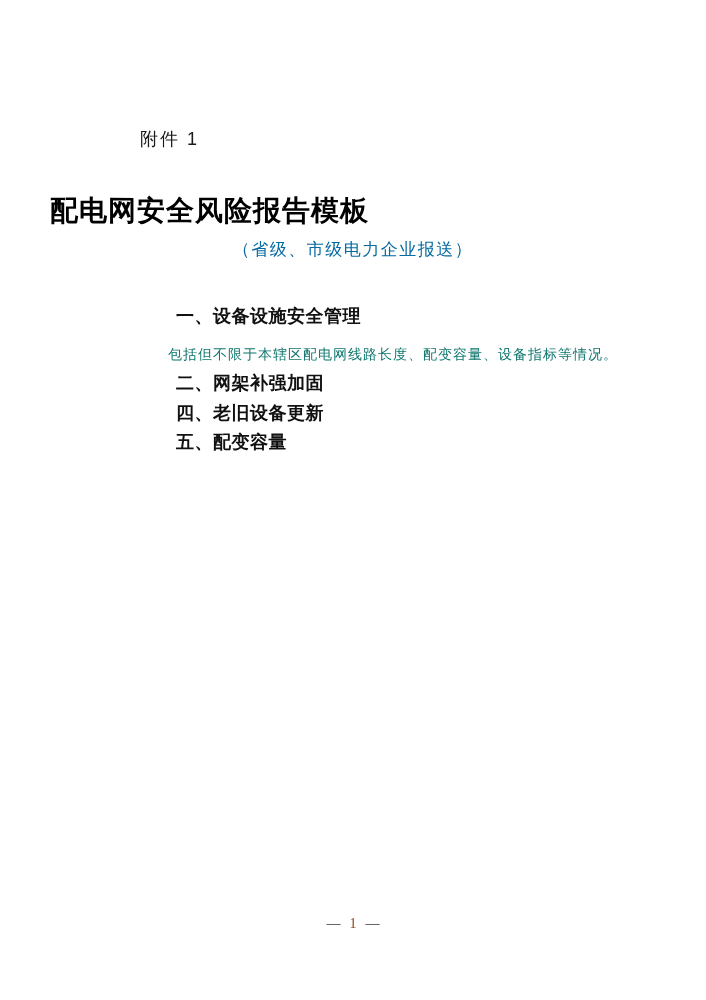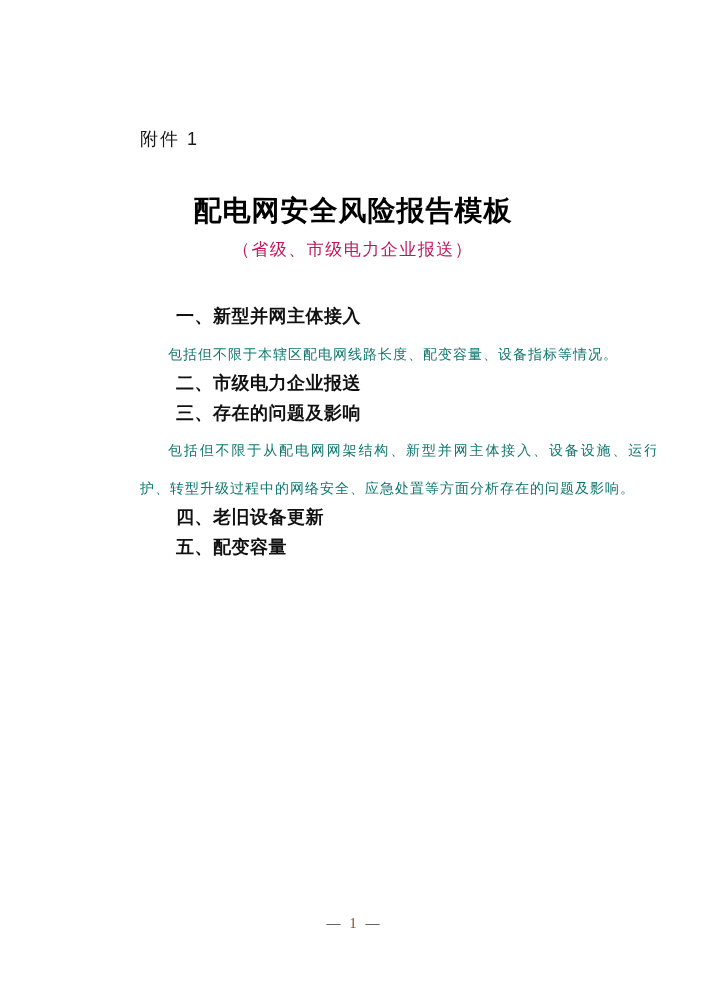--- a/index.html
+++ b/index.html
@@ -21,36 +21,35 @@
     font-size: 18px;
     letter-spacing: 2px;
     font-family: "Liberation Sans", sans-serif;
     color: #1a1a1a;
   }
   .doc-title {
     position: absolute;
     top: 192px;
     left: 0;
     width: 100%;
-    text-align: center;
     font-family: "Liberation Sans", sans-serif;
     font-size: 28px;
     font-weight: bold;
     letter-spacing: 1px;
     color: #000000;
   }
   .doc-subtitle {
     position: absolute;
     top: 238px;
     left: 0;
     width: 100%;
     text-align: center;
     font-size: 17px;
     letter-spacing: 1.5px;
-    color: #be185d;
+    color: #0369a1;
   }
   .content {
     position: absolute;
     top: 298px;
     left: 90px;
     width: 535px;
   }
   .section-heading {
     font-family: "Liberation Sans", sans-serif;
     font-size: 18px;
@@ -92,32 +91,28 @@
 
   <div class="attachment-label">附件 1</div>
 
   <h1 class="doc-title">配电网安全风险报告模板</h1>
 
   <div class="doc-subtitle">（省级、市级电力企业报送）</div>
 
   <div class="content">
 
     <div class="section">
-      <h2 class="section-heading">一、新型并网主体接入</h2>
+      <h2 class="section-heading">一、设备设施安全管理</h2>
       <p class="section-body">包括但不限于本辖区配电网线路长度、配变容量、设备指标等情况。</p>
     </div>
 
     <div class="section">
-      <h2 class="section-heading">二、市级电力企业报送</h2>
+      <h2 class="section-heading">二、网架补强加固</h2>
     </div>
 
-    <div class="section">
-      <h2 class="section-heading">三、存在的问题及影响</h2>
-      <p class="section-body">包括但不限于从配电网网架结构、新型并网主体接入、设备设施、运行维护、转型升级过程中的网络安全、应急处置等方面分析存在的问题及影响。</p>
-    </div>
 
     <div class="section">
       <h2 class="section-heading">四、老旧设备更新</h2>
     </div>
 
     <div class="section">
       <h2 class="section-heading">五、配变容量</h2>
     </div>
 
   </div>

